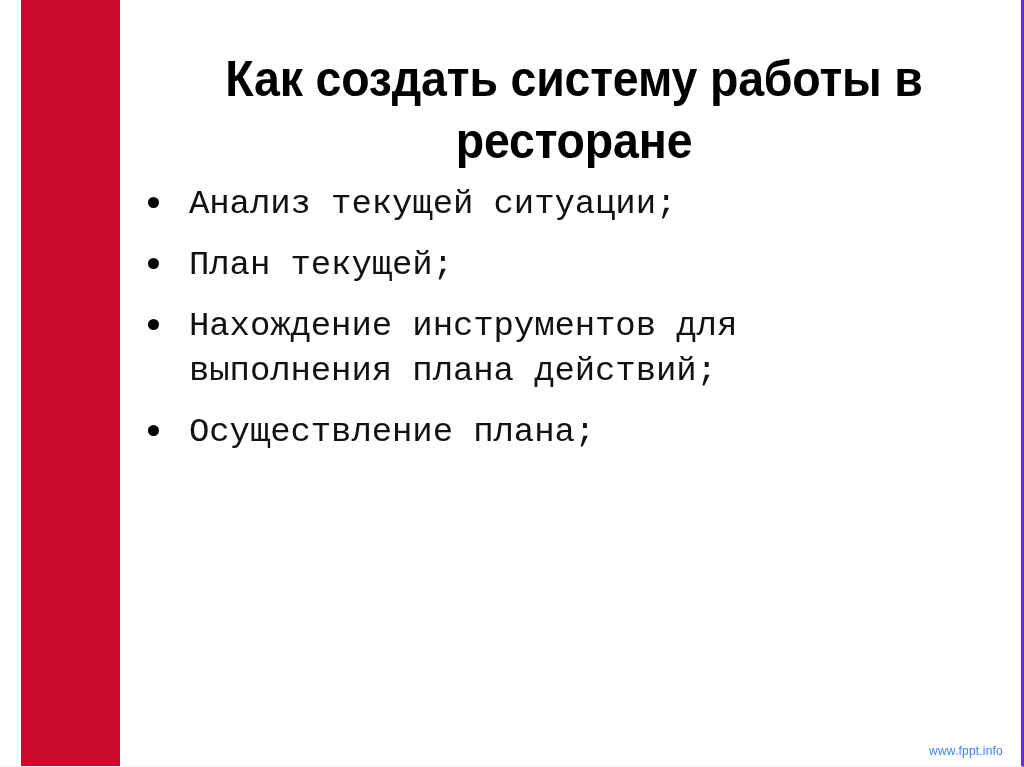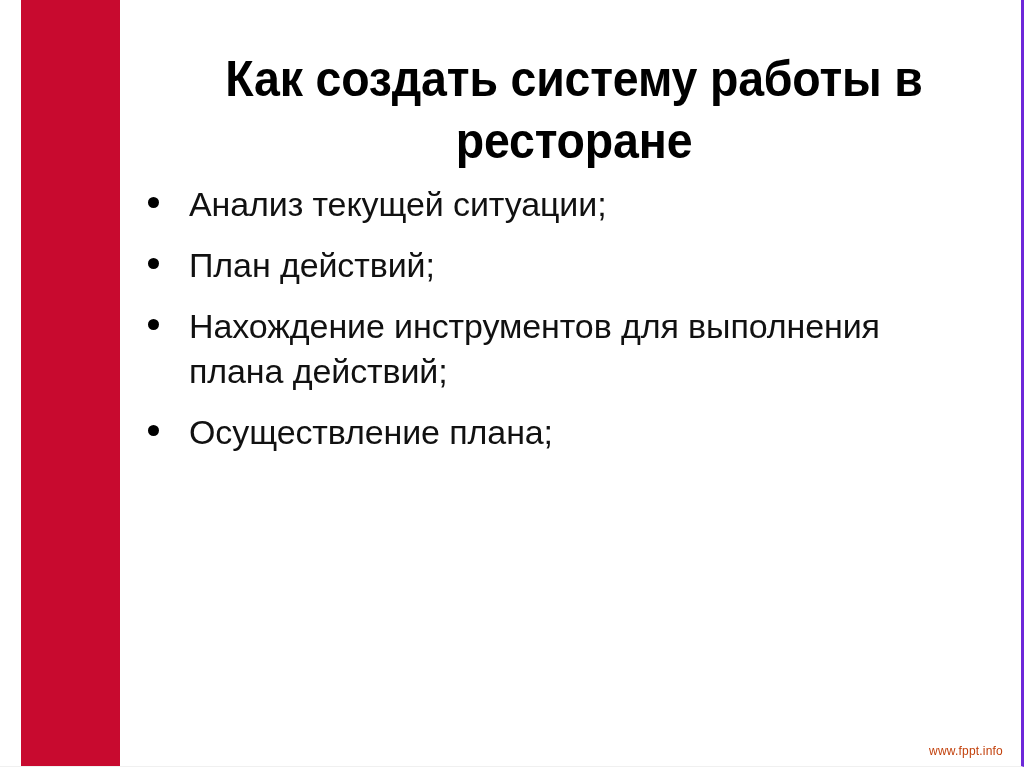--- a/index.html
+++ b/index.html
@@ -61,20 +61,21 @@
   }
 
   .bullet-item {
     position: relative;
     padding-left: 45px;
     margin: 0 0 16px 0;
     font-size: 34px;
     line-height: 1.32;
     color: #111111;
     letter-spacing: -0.1px;
+    font-family: Liberation Mono, monospace;
   }
 
   .bullet-item:last-child { margin-bottom: 0; }
 
   .bullet-marker {
     position: absolute;
     left: 4px;
     top: 15px;
     width: 11px;
     height: 11px;
@@ -92,42 +93,42 @@
     z-index: 3;
     pointer-events: none;
   }
 
   
   #watermark {
     position: absolute;
     right: 18px;
     bottom: 8px;
     font-size: 12px;
-    color: #c2410c;
+    color: #3b82f6;
     letter-spacing: 0.2px;
     z-index: 5;
   }
 </style>
 </head>
 <body>
 
 <div id="slide">
 
   <div id="red-band"></div>
 
   <h1 id="title">Как создать систему работы в ресторане</h1>
 
   <ul id="bullet-list">
     <li class="bullet-item">
       <span class="bullet-marker"></span>
       <span>Анализ текущей ситуации;</span>
     </li>
     <li class="bullet-item">
       <span class="bullet-marker"></span>
-      <span>План действий;</span>
+      <span>План текущей;</span>
     </li>
     <li class="bullet-item">
       <span class="bullet-marker"></span>
       <span>Нахождение инструментов для выполнения плана действий;</span>
     </li>
     <li class="bullet-item">
       <span class="bullet-marker"></span>
       <span>Осуществление плана;</span>
     </li>
   </ul>

